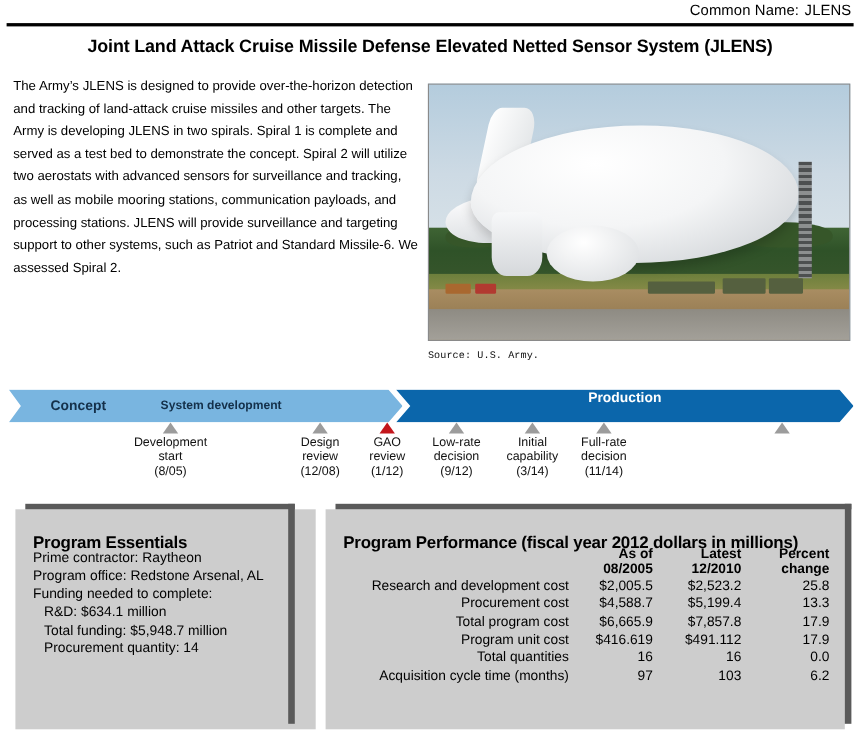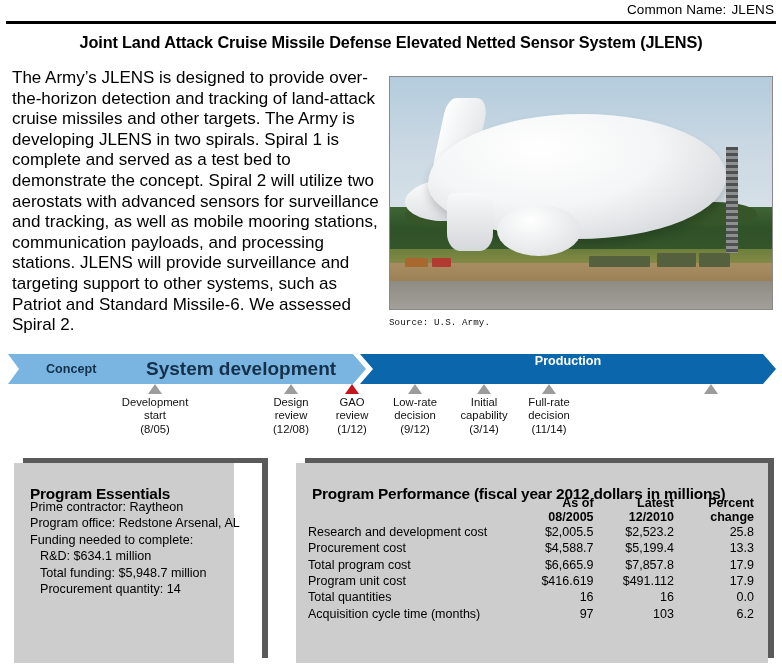--- a/index.html
+++ b/index.html
@@ -26,21 +26,21 @@
   }
   #page-title{
     position:absolute; left:0; top:33px; width:782px;
     text-align:center; font-size:16.3px; font-weight:bold;
     letter-spacing:-0.15px;
   }
 
   
   #intro-text{
     position:absolute; left:12px; top:68px; width:368px;
-    font-size:17px; line-height:20.6px; text-align:left;
+    font-size:12px; line-height:20.6px; text-align:left;
   }
 
   
   #photo-figure{
     position:absolute; left:389px; top:76px; width:384px;
   }
   #photo-frame{
     width:384px; height:234px;
     border:1px solid #8a8a8a;
     box-sizing:border-box;
@@ -113,21 +113,21 @@
   #phase-prod{
     left:352px; width:416px; background:#0b66ab; color:#fff;
     clip-path:polygon(0 0, 403px 0, 416px 50%, 403px 100%, 0 100%, 13px 50%);
   }
   #phase-concept-label{
     position:absolute; left:38px; top:0; height:30px; display:flex;
     align-items:center; font-size:12.6px; font-weight:bold; color:#14304a;
   }
   #phase-sysdev-label{
     position:absolute; left:138px; top:0; height:30px; display:flex;
-    align-items:center; font-size:19px; font-weight:bold; color:#14304a;
+    align-items:center; font-size:11px; font-weight:bold; color:#14304a;
   }
   .milestone{
     position:absolute; top:32px; width:120px; margin-left:-60px;
     text-align:center;
   }
   .ms-tri{
     width:0;height:0;margin:0 auto 2px auto;
     border-left:7px solid transparent;
     border-right:7px solid transparent;
     border-bottom:10px solid #9c9c9c;
@@ -136,21 +136,21 @@
   .ms-txt{ font-size:11.3px; line-height:13.4px; color:#111; }
 
   
   .panel{ position:absolute; background:#cdcdcd; }
   .panel .shadow-t{
     position:absolute; left:9px; top:-5px; height:5px; background:#5a5a5a;
   }
   .panel .shadow-r{
     position:absolute; top:-5px; width:6px; background:#5a5a5a;
   }
-  #essentials{ left:14px; top:463px; width:220px; height:200px; }
+  #essentials{ left:14px; top:463px; width:273px; height:200px; }
   #essentials .shadow-t{ width:245px; }
   #essentials .shadow-r{ left:248px; height:200px; }
   #performance{ left:296px; top:463px; width:472px; height:200px; }
   #performance .shadow-t{ width:469px; }
   #performance .shadow-r{ left:472px; height:200px; }
 
   .panel-title{
     position:absolute; left:16px; top:9px;
     font-size:15.4px; font-weight:bold; letter-spacing:-.2px;
   }
@@ -159,21 +159,21 @@
     font-size:12.6px; line-height:16.4px;
   }
   #ess-list .indent{ padding-left:10px; }
 
   #perf-table{
     position:absolute; left:12px; top:34px; width:452px;
     border-collapse:collapse; font-size:12.5px;
   }
   #perf-table th, #perf-table td{ padding:0; font-weight:normal; }
   #perf-table thead th{ font-weight:bold; vertical-align:bottom; line-height:13.6px; }
-  #perf-table .col-label{ text-align:left; width:218px; }
+  #perf-table .col-label{ text-align:right; width:218px; }
   #perf-table .col-num{ text-align:right; width:78px; padding-right:4px; }
   #perf-table .col-pct{ text-align:right; width:78px; padding-right:6px; }
   #perf-table tbody td{ line-height:16.3px; }
   .hdr2{ display:block; }
 </style>
 </head>
 <body>
 
 <div id="header-bar">
   <div id="common-name">

